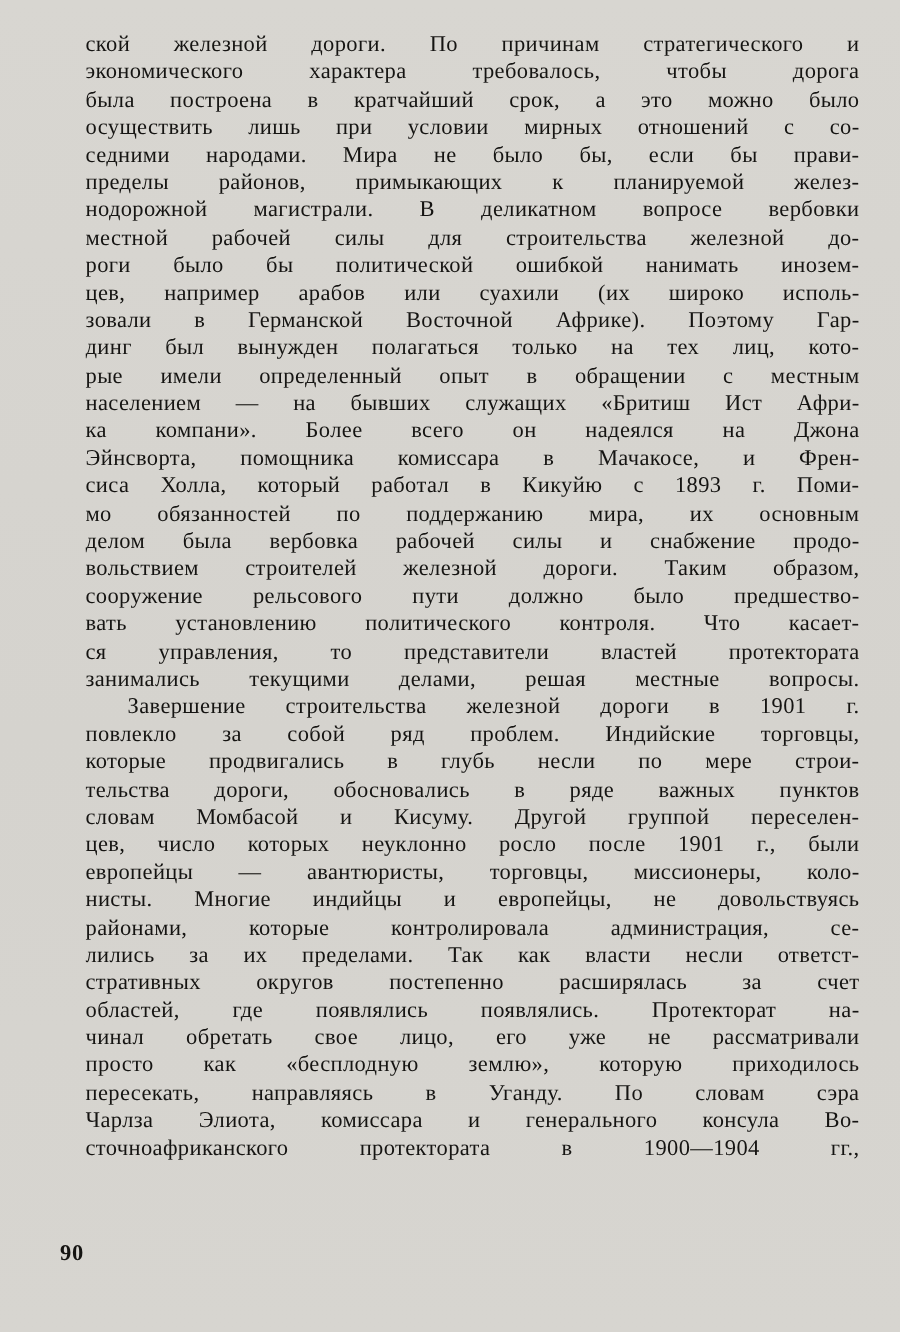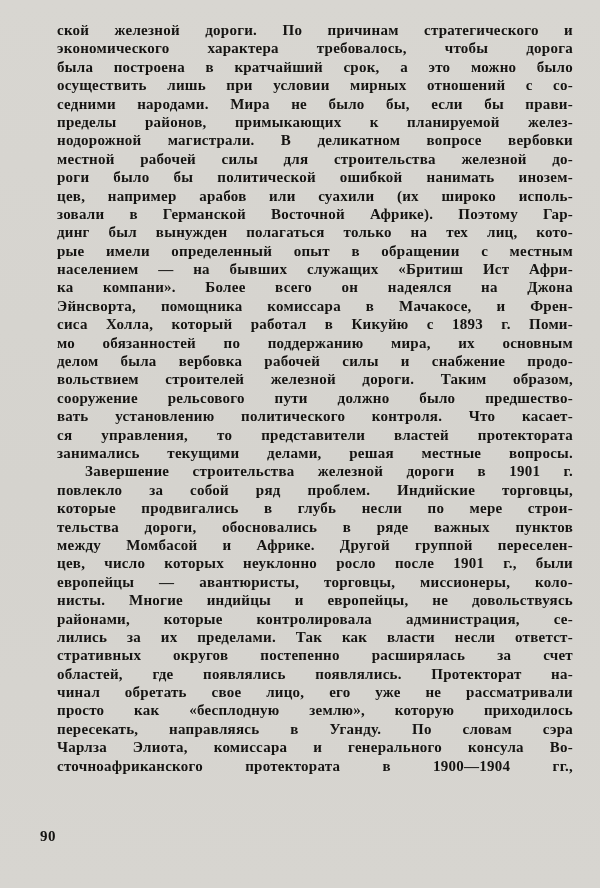--- a/index.html
+++ b/index.html
@@ -18,21 +18,21 @@
     width: 600px;
     height: 888px;
     background: linear-gradient(180deg, #d8d6d1 0%, #d5d3ce 55%, #d7d5d0 100%);
     box-sizing: border-box;
     padding: 21px 27px 0 57px;
   }
   .text-block {
     width: 516px;
     color: #151412;
     font-size: 15px;
-    font-weight: 700;
+    font-weight: 400;
     line-height: 18.4px;
     letter-spacing: 0.25px;
   }
   .line {
     text-align: justify;
     text-align-last: justify;
     height: 18.4px;
     white-space: normal;
     overflow: hidden;
   }
@@ -75,21 +75,21 @@
       <div class="line">делом была вербовка рабочей силы и снабжение продо-</div>
       <div class="line">вольствием строителей железной дороги. Таким образом,</div>
       <div class="line">сооружение рельсового пути должно было предшество-</div>
       <div class="line">вать установлению политического контроля. Что касает-</div>
       <div class="line">ся управления, то представители властей протектората</div>
       <div class="line">занимались текущими делами, решая местные вопросы.</div>
       <div class="line indent">Завершение строительства железной дороги в 1901 г.</div>
       <div class="line">повлекло за собой ряд проблем. Индийские торговцы,</div>
       <div class="line">которые продвигались в глубь несли по мере строи-</div>
       <div class="line">тельства дороги, обосновались в ряде важных пунктов</div>
-      <div class="line">между Момбасой и Африке. Другой группой переселен-</div>
+      <div class="line">словам Момбасой и Кисуму. Другой группой переселен-</div>
       <div class="line">цев, число которых неуклонно росло после 1901 г., были</div>
       <div class="line">европейцы — авантюристы, торговцы, миссионеры, коло-</div>
       <div class="line">нисты. Многие индийцы и европейцы, не довольствуясь</div>
       <div class="line">районами, которые контролировала администрация, се-</div>
       <div class="line">лились за их пределами. Так как власти несли ответст-</div>
       <div class="line">стративных округов постепенно расширялась за счет</div>
       <div class="line">областей, где появлялись появлялись. Протекторат на-</div>
       <div class="line">чинал обретать свое лицо, его уже не рассматривали</div>
       <div class="line">просто как «бесплодную землю», которую приходилось</div>
       <div class="line">пересекать, направляясь в Уганду. По словам сэра</div>

